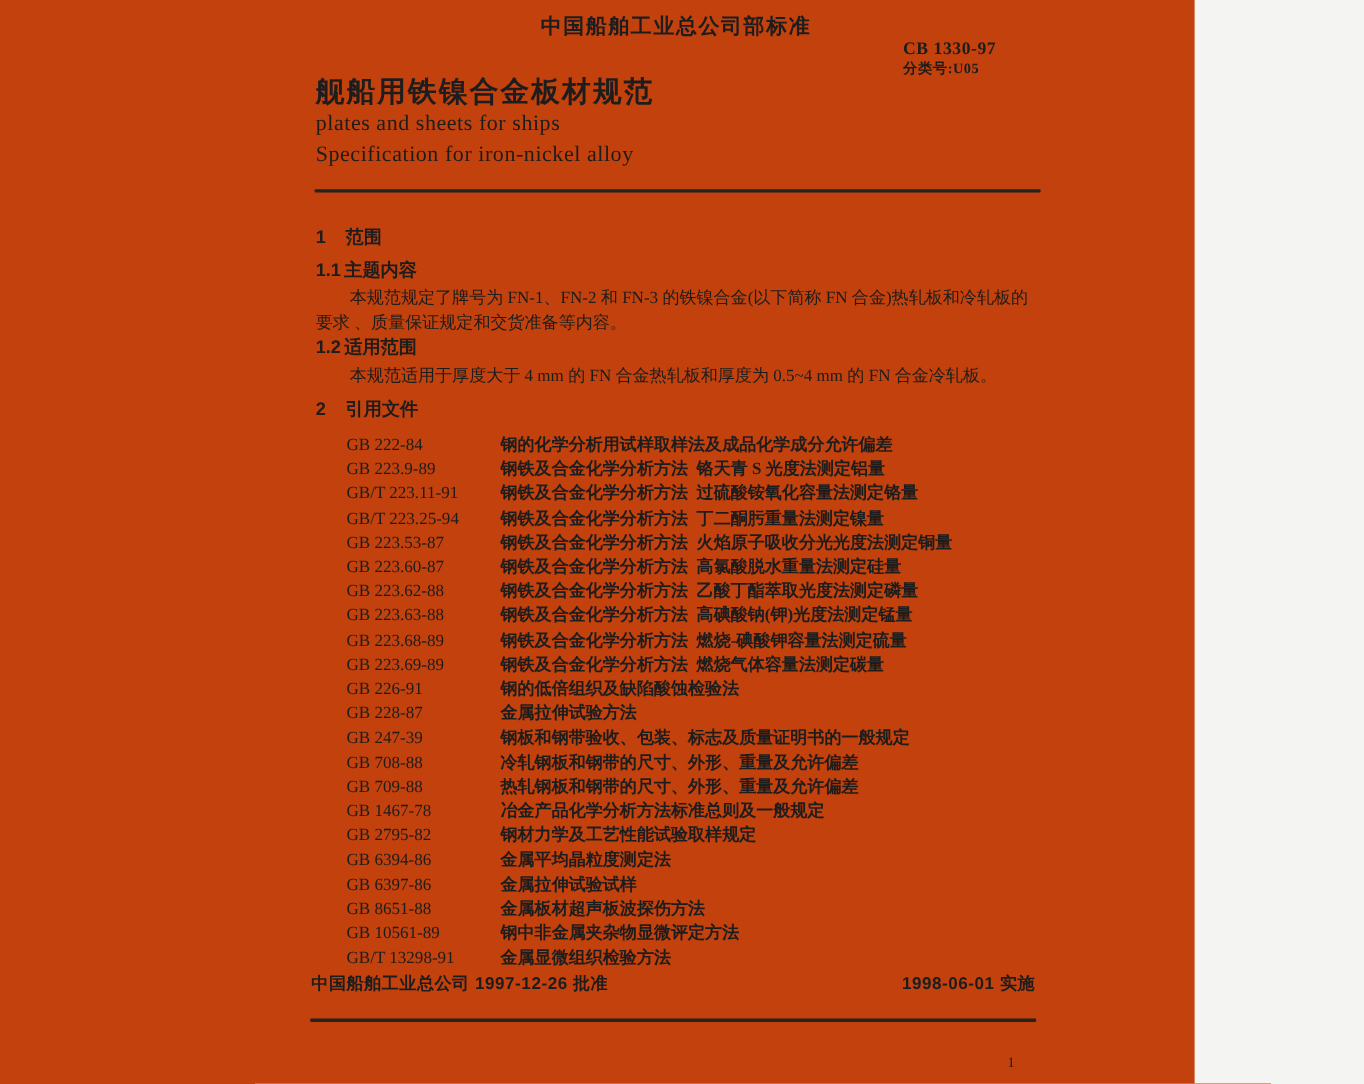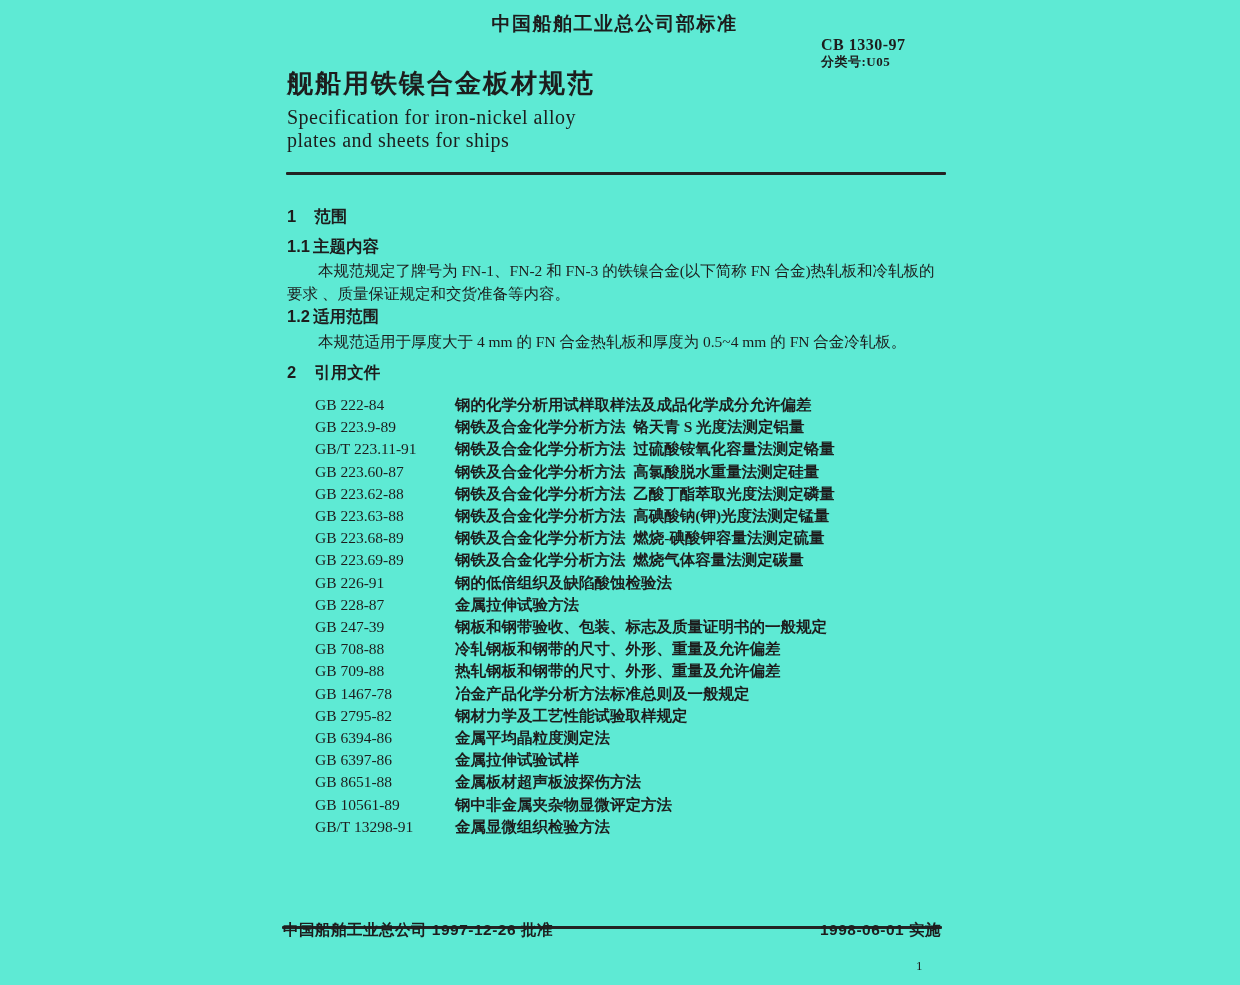--- a/index.html
+++ b/index.html
@@ -4,22 +4,22 @@
 <style>
   * { box-sizing: border-box; }
   html, body { margin: 0; padding: 0; }
   body {
     width: 1240px; height: 985px;
     background: #f4f4f2;
     font-family: "Liberation Serif", "DejaVu Serif", serif;
   }
   .page {
     position: relative;
-    width: 1240px; height: 985px;
-    background: #5eead4;
+    width: 1086px; height: 985px;
+    background: #c2410c;
     color: #1d1d1d;
     overflow: hidden;
   }
   .cn-hei {
     font-family: "Liberation Sans", "DejaVu Sans", sans-serif;
     font-weight: bold;
   }
   
   .header-label {
     position: absolute; left: 287px; top: 11px; width: 655px;
@@ -69,21 +69,21 @@
   #p11 { margin-top: 3px; }
   #p12 { margin-top: 4px; }
   .refs { margin-top: 12px; }
   .ref-row {
     display: flex; line-height: 22.2px; white-space: pre;
   }
   .ref-code { margin-left: 28px; width: 140px; flex: none; }
   .ref-title { flex: 1; font-weight: bold; }
   
   .footer-row {
-    position: absolute; left: 283px; top: 920px; width: 658px;
+    position: absolute; left: 283px; top: 884px; width: 658px;
     display: flex; justify-content: space-between;
     font-size: 15.5px; letter-spacing: 0.5px;
   }
   .page-num {
     position: absolute; left: 916px; top: 958px;
     font-size: 13px;
   }
 </style>
 </head>
 <body>
@@ -92,22 +92,22 @@
 
   <div class="header-label cn-hei">中国船舶工业总公司部标准</div>
 
   <div class="std-block">
     <div class="std-number">CB 1330-97</div>
     <div class="std-class">分类号:U05</div>
   </div>
 
   <div class="title-block">
     <div class="title-cn cn-hei">舰船用铁镍合金板材规范</div>
+    <div class="title-en">plates and sheets for ships</div>
     <div class="title-en first">Specification for iron-nickel alloy</div>
-    <div class="title-en">plates and sheets for ships</div>
   </div>
 
   <div class="rule rule-top"></div>
 
   <div class="content">
 
     <div class="h-sec" id="sec1-heading">
       <span class="sec-num">1</span><span>范围</span>
     </div>
 
@@ -135,20 +135,28 @@
         </div>
         <div class="ref-row">
           <span class="ref-code">GB 223.9-89</span>
           <span class="ref-title">钢铁及合金化学分析方法  铬天青 S 光度法测定铝量</span>
         </div>
         <div class="ref-row">
           <span class="ref-code">GB/T 223.11-91</span>
           <span class="ref-title">钢铁及合金化学分析方法  过硫酸铵氧化容量法测定铬量</span>
         </div>
         <div class="ref-row">
+          <span class="ref-code">GB/T 223.25-94</span>
+          <span class="ref-title">钢铁及合金化学分析方法  丁二酮肟重量法测定镍量</span>
+        </div>
+        <div class="ref-row">
+          <span class="ref-code">GB 223.53-87</span>
+          <span class="ref-title">钢铁及合金化学分析方法  火焰原子吸收分光光度法测定铜量</span>
+        </div>
+        <div class="ref-row">
           <span class="ref-code">GB 223.60-87</span>
           <span class="ref-title">钢铁及合金化学分析方法  高氯酸脱水重量法测定硅量</span>
         </div>
         <div class="ref-row">
           <span class="ref-code">GB 223.62-88</span>
           <span class="ref-title">钢铁及合金化学分析方法  乙酸丁酯萃取光度法测定磷量</span>
         </div>
         <div class="ref-row">
           <span class="ref-code">GB 223.63-88</span>
           <span class="ref-title">钢铁及合金化学分析方法  高碘酸钠(钾)光度法测定锰量</span>

